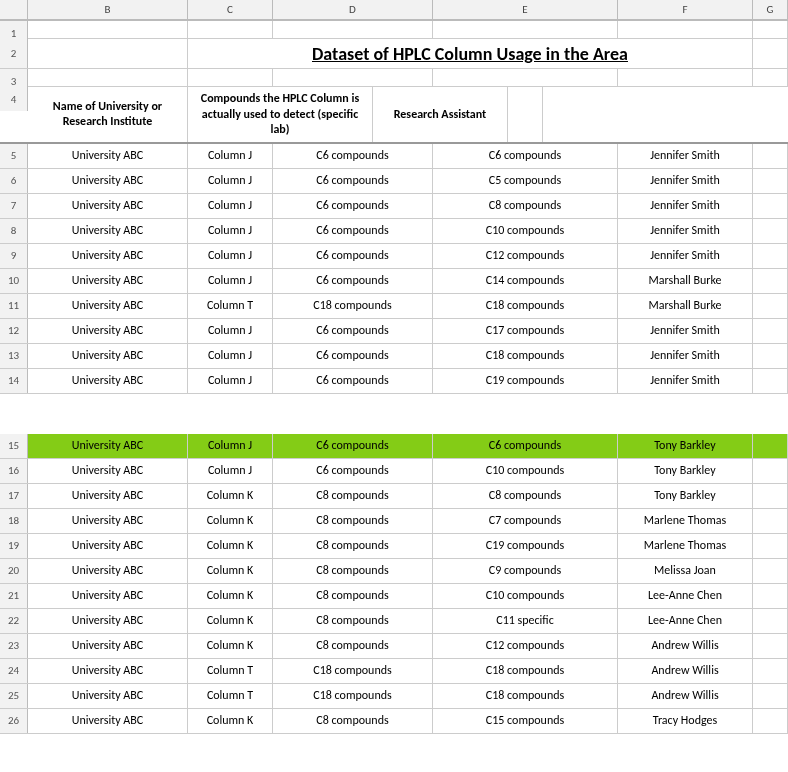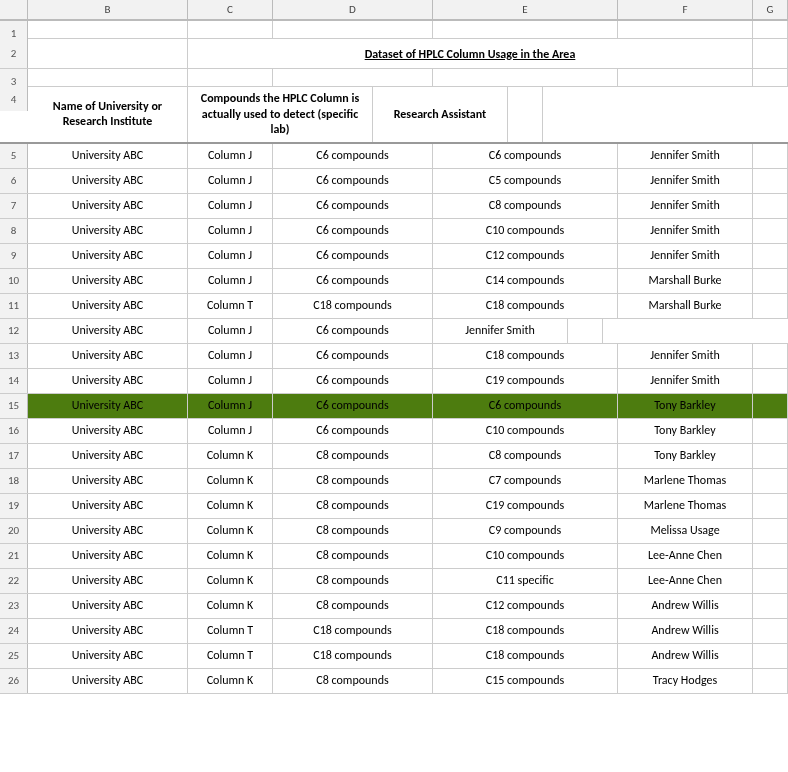--- a/index.html
+++ b/index.html
@@ -34,21 +34,22 @@
       font-size: 11px;
       color: #444;
     }
 
     .spreadsheet-row {
       display: flex;
       border-bottom: 1px solid #ccc;
     }
 
     .spreadsheet-row.highlighted {
-      background: #4d7c0f;
+      background: #84cc16;
+      margin-top: 40px;
     }
 
     .row-num {
       width: 28px;
       min-width: 28px;
       height: 100%;
       min-height: 24px;
       border-right: 1px solid #bbb;
       background: #f2f2f2;
       display: flex;
@@ -102,21 +103,21 @@
       font-size: 12px;
       line-height: 1.3;
       background: #fff;
     }
 
     .title-cell {
       display: flex;
       align-items: center;
       justify-content: center;
       font-weight: bold;
-      font-size: 12px;
+      font-size: 18px;
       color: #000;
       text-decoration: underline;
     }
 
     
     .empty-row {
       display: flex;
       height: 18px;
       border-bottom: 1px solid #ccc;
     }
@@ -241,20 +242,21 @@
     <div class="cell col-d data-cell">C18 compounds</div>
     <div class="cell col-e data-cell">C18 compounds</div>
     <div class="cell col-f data-cell">Marshall Burke</div>
     <div class="cell col-g"></div>
   </div>
       <div class="spreadsheet-row">
     <div class="row-num">12</div>
     <div class="cell col-b data-cell">University ABC</div>
     <div class="cell col-c data-cell">Column J</div>
     <div class="cell col-d data-cell">C6 compounds</div>
+    <div class="cell col-e data-cell">C17 compounds</div>
     <div class="cell col-f data-cell">Jennifer Smith</div>
     <div class="cell col-g"></div>
   </div>
       <div class="spreadsheet-row">
     <div class="row-num">13</div>
     <div class="cell col-b data-cell">University ABC</div>
     <div class="cell col-c data-cell">Column J</div>
     <div class="cell col-d data-cell">C6 compounds</div>
     <div class="cell col-e data-cell">C18 compounds</div>
     <div class="cell col-f data-cell">Jennifer Smith</div>
@@ -313,21 +315,21 @@
     <div class="cell col-e data-cell">C19 compounds</div>
     <div class="cell col-f data-cell">Marlene Thomas</div>
     <div class="cell col-g"></div>
   </div>
       <div class="spreadsheet-row">
     <div class="row-num">20</div>
     <div class="cell col-b data-cell">University ABC</div>
     <div class="cell col-c data-cell">Column K</div>
     <div class="cell col-d data-cell">C8 compounds</div>
     <div class="cell col-e data-cell">C9 compounds</div>
-    <div class="cell col-f data-cell">Melissa Usage</div>
+    <div class="cell col-f data-cell">Melissa Joan</div>
     <div class="cell col-g"></div>
   </div>
       <div class="spreadsheet-row">
     <div class="row-num">21</div>
     <div class="cell col-b data-cell">University ABC</div>
     <div class="cell col-c data-cell">Column K</div>
     <div class="cell col-d data-cell">C8 compounds</div>
     <div class="cell col-e data-cell">C10 compounds</div>
     <div class="cell col-f data-cell">Lee-Anne Chen</div>
     <div class="cell col-g"></div>

